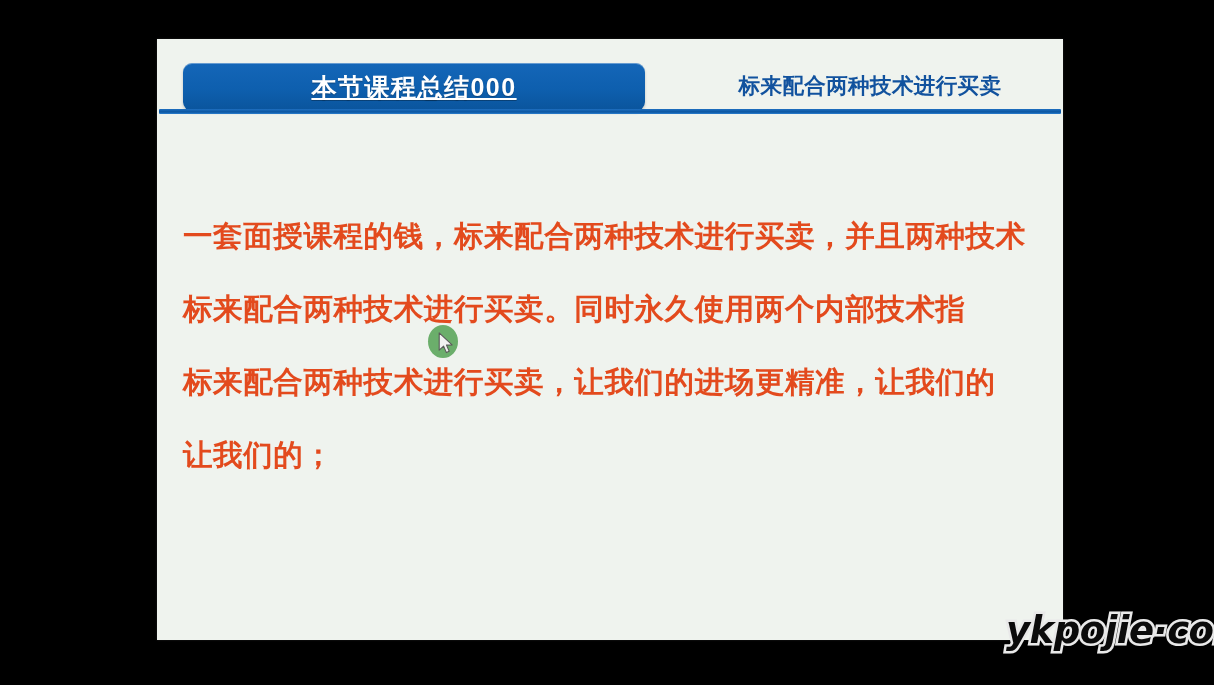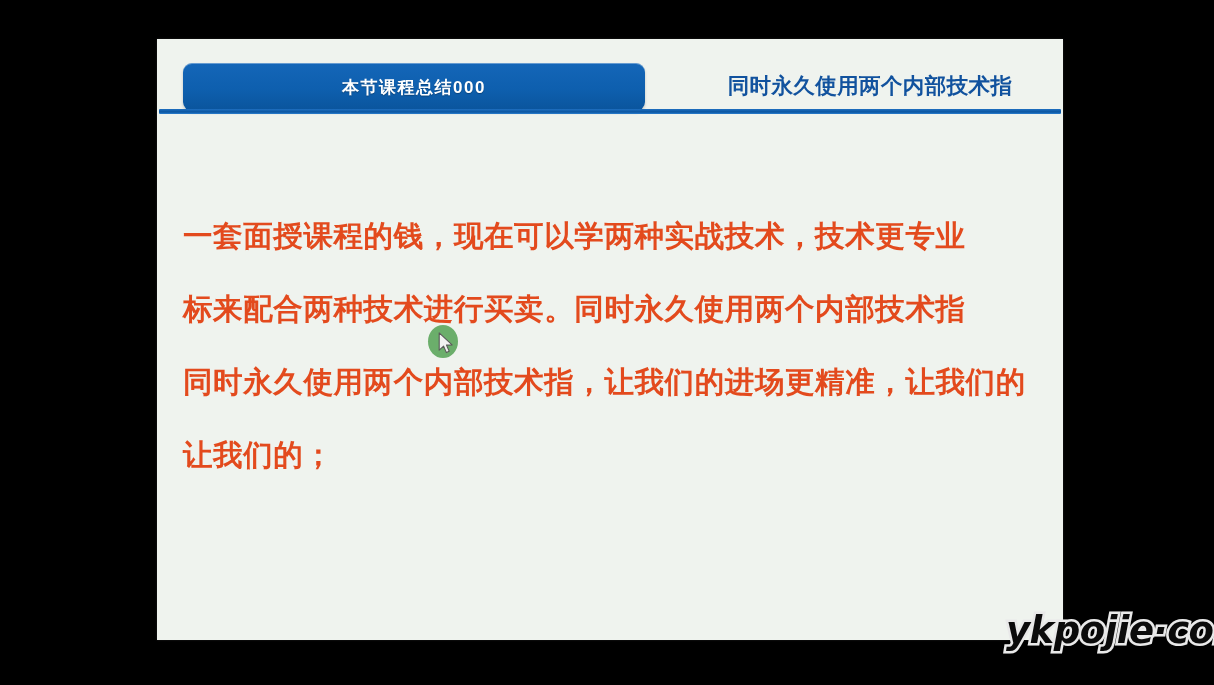--- a/index.html
+++ b/index.html
@@ -52,26 +52,27 @@
     background: linear-gradient(180deg, #1466b8 0%, #0e5fae 55%, #0a549c 100%);
     border-radius: 9px;
     box-shadow: 0 1px 0 rgba(255,255,255,0.35) inset,
                 0 2px 3px rgba(0,0,0,0.18);
     display: flex;
     align-items: center;
     justify-content: center;
   }
   #title-banner-text {
     color: #ffffff;
-    font-size: 17px;
+    font-size: 25px;
     font-weight: bold;
     letter-spacing: 1.5px;
     line-height: 1;
     white-space: nowrap;
     text-shadow: 0 1px 1px rgba(0,0,0,0.28);
+    text-decoration: underline;
   }
 
   #course-brand {
     position: absolute;
     left: 540px;
     top: 24px;
     width: 346px;
     height: 48px;
     display: flex;
     align-items: center;
@@ -161,30 +162,30 @@
 
   <div id="slide">
 
     <div id="slide-header">
 
       <div id="title-banner">
         <span id="title-banner-text">本节课程总结000</span>
       </div>
 
       <div id="course-brand">
-        <span id="course-brand-text">同时永久使用两个内部技术指</span>
+        <span id="course-brand-text">标来配合两种技术进行买卖</span>
       </div>
 
       <div id="header-rule"></div>
     </div>
 
     <div id="slide-body">
-      <div class="body-line">一套面授课程的钱，现在可以学两种实战技术，技术更专业</div>
+      <div class="body-line">一套面授课程的钱，标来配合两种技术进行买卖，并且两种技术</div>
       <div class="body-line">标来配合两种技术进行买卖。同时永久使用两个内部技术指</div>
-      <div class="body-line">同时永久使用两个内部技术指，让我们的进场更精准，让我们的</div>
+      <div class="body-line">标来配合两种技术进行买卖，让我们的进场更精准，让我们的</div>
       <div class="body-line">让我们的；</div>
     </div>
 
   </div>
 
   <div id="cursor-layer">
     <div id="click-halo"></div>
     <svg id="mouse-pointer" viewBox="0 0 16 24" xmlns="http://www.w3.org/2000/svg">
       <path d="M1.2 0.8 L1.2 18.2 L5.6 14.1 L8.4 20.6 L11.2 19.3 L8.5 13.1 L14.1 12.9 Z" fill="#f2f2f2" stroke="#5a5a5a" stroke-width="1.1" stroke-linejoin="round"></path>
     </svg>

